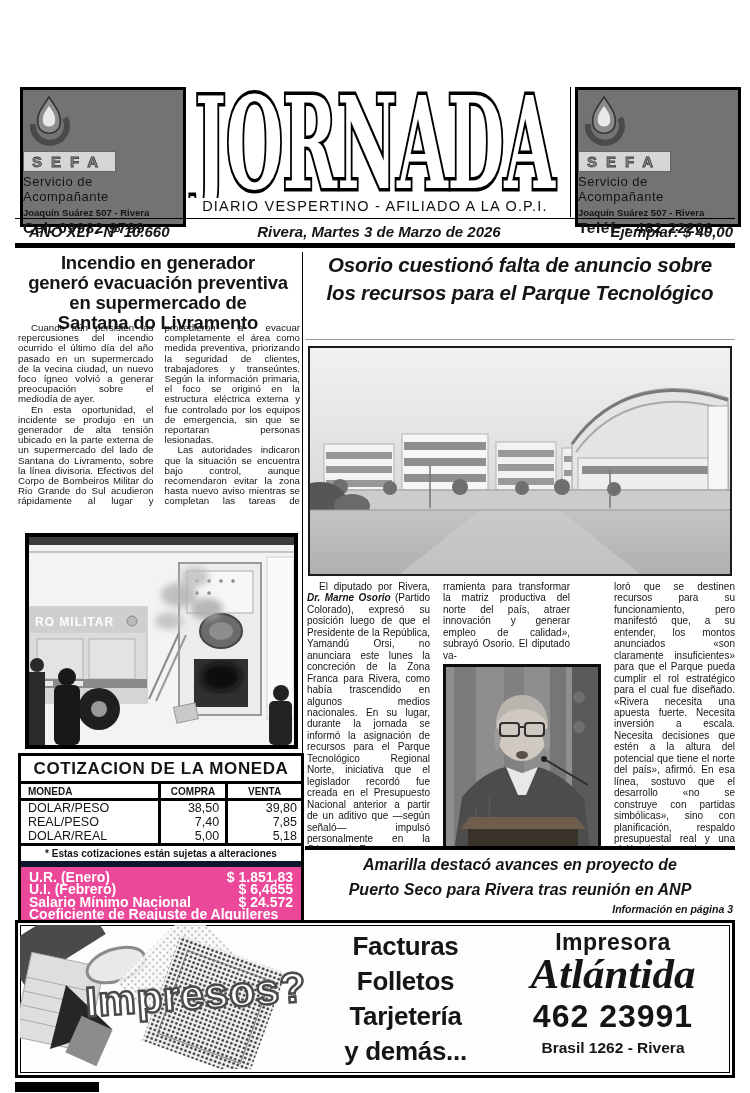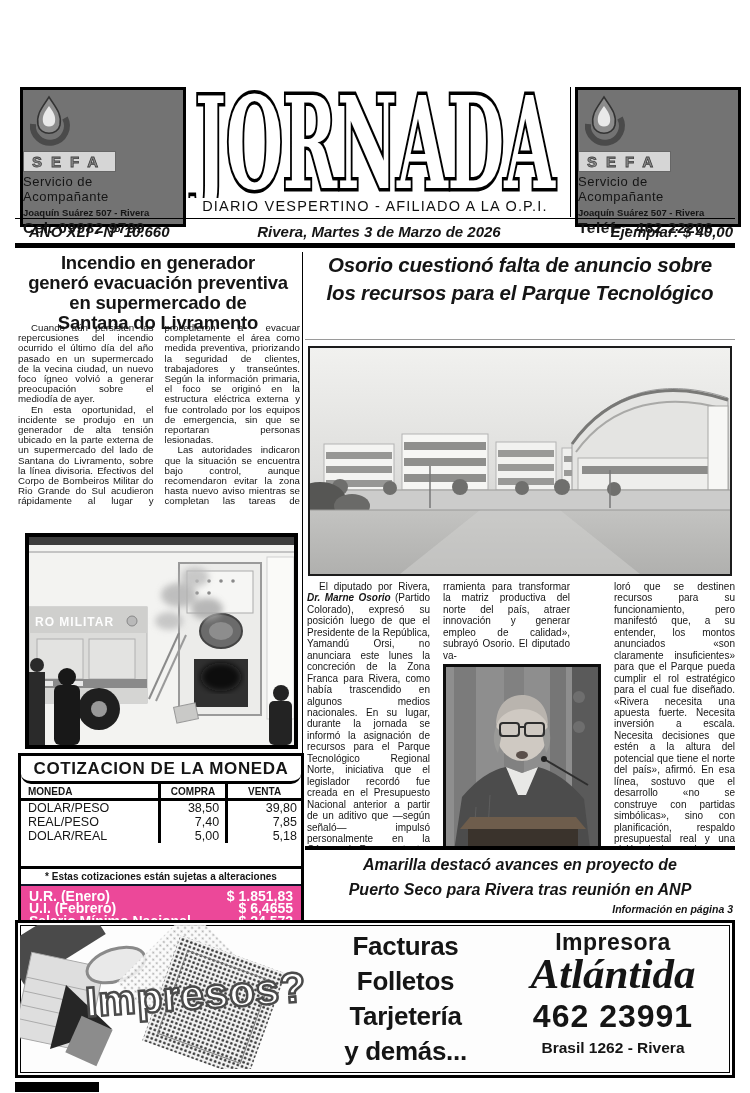--- a/index.html
+++ b/index.html
@@ -36,31 +36,31 @@
   .l-body{position:absolute;left:18px;top:323px;width:282px;height:193px;overflow:hidden;
           column-count:2;column-gap:11px;column-fill:auto;
           font-size:9.7px;line-height:10.2px;text-align:justify;}
   .l-body p{margin:0;text-indent:13px;}
   .fire-photo{position:absolute;left:25px;top:533px;width:265px;height:208px;
               border:4px solid #000;background:#f3f3f1;}
 
   
   .cot{position:absolute;left:18px;top:753px;width:280px;border:3px solid #000;background:#fff;}
   .cot-title{border-bottom:3px solid #000;text-align:center;font-weight:bold;
-             font-size:17px;letter-spacing:.6px;padding:3px 0 2px;border-radius:10px;}
+             font-size:17px;letter-spacing:.6px;padding:3px 0 2px;}
   .cot-row{display:flex;}
   .cot-head{border-bottom:3px solid #000;font-weight:bold;font-size:10px;}
   .cot-c1{width:50%;padding:2px 0 1px 7px;box-sizing:border-box;border-right:3px solid #000;}
   .cot-c2{width:24%;padding:2px 6px 1px 0;box-sizing:border-box;border-right:3px solid #000;text-align:right;}
   .cot-c3{width:26%;padding:2px 4px 1px 0;box-sizing:border-box;text-align:right;}
   .cot-head .cot-c2,.cot-head .cot-c3{text-align:center;padding:2px 0 1px;}
   .cot-body{font-size:12.5px;}
   .cot-body .cot-row>div{padding-top:0;padding-bottom:0;line-height:14px;}
-  .cot-note{border-top:3px solid #000;border-bottom:2px solid #0f172a;text-align:center;
-            font-weight:bold;font-size:10px;padding:2px 0;margin-top:23px;}
+  .cot-note{border-top:3px solid #000;border-bottom:6px solid #0f172a;text-align:center;
+            font-weight:bold;font-size:10px;padding:2px 0;}
   .cot-black{background:#ec4899;color:#fff;font-weight:bold;font-size:14px;
              padding:4px 8px 5px;line-height:12.4px;}
   .ind-row{display:flex;justify-content:space-between;}
 
   
   .r-head{position:absolute;left:305px;top:251px;width:430px;text-align:center;
           font-weight:bold;font-style:italic;font-size:20.5px;line-height:28px;letter-spacing:-.2px;}
   .r-head-rule{position:absolute;left:305px;top:339px;width:430px;height:1px;background:#9a9a9a;}
   .main-photo{position:absolute;left:308px;top:346px;width:420px;height:226px;
               border:2px solid #1c1c1c;background:#ddd;}

